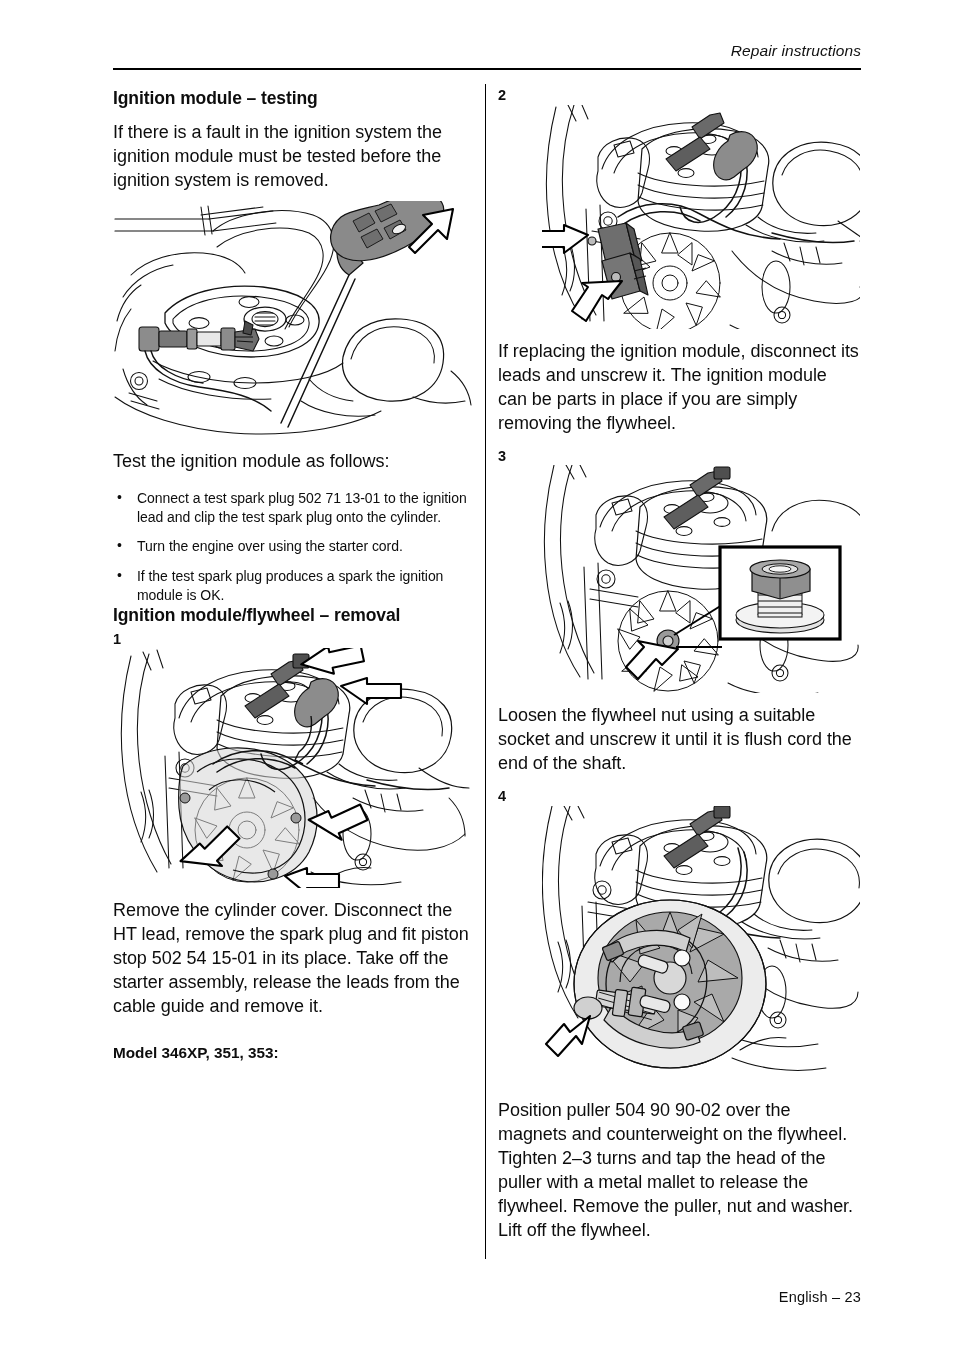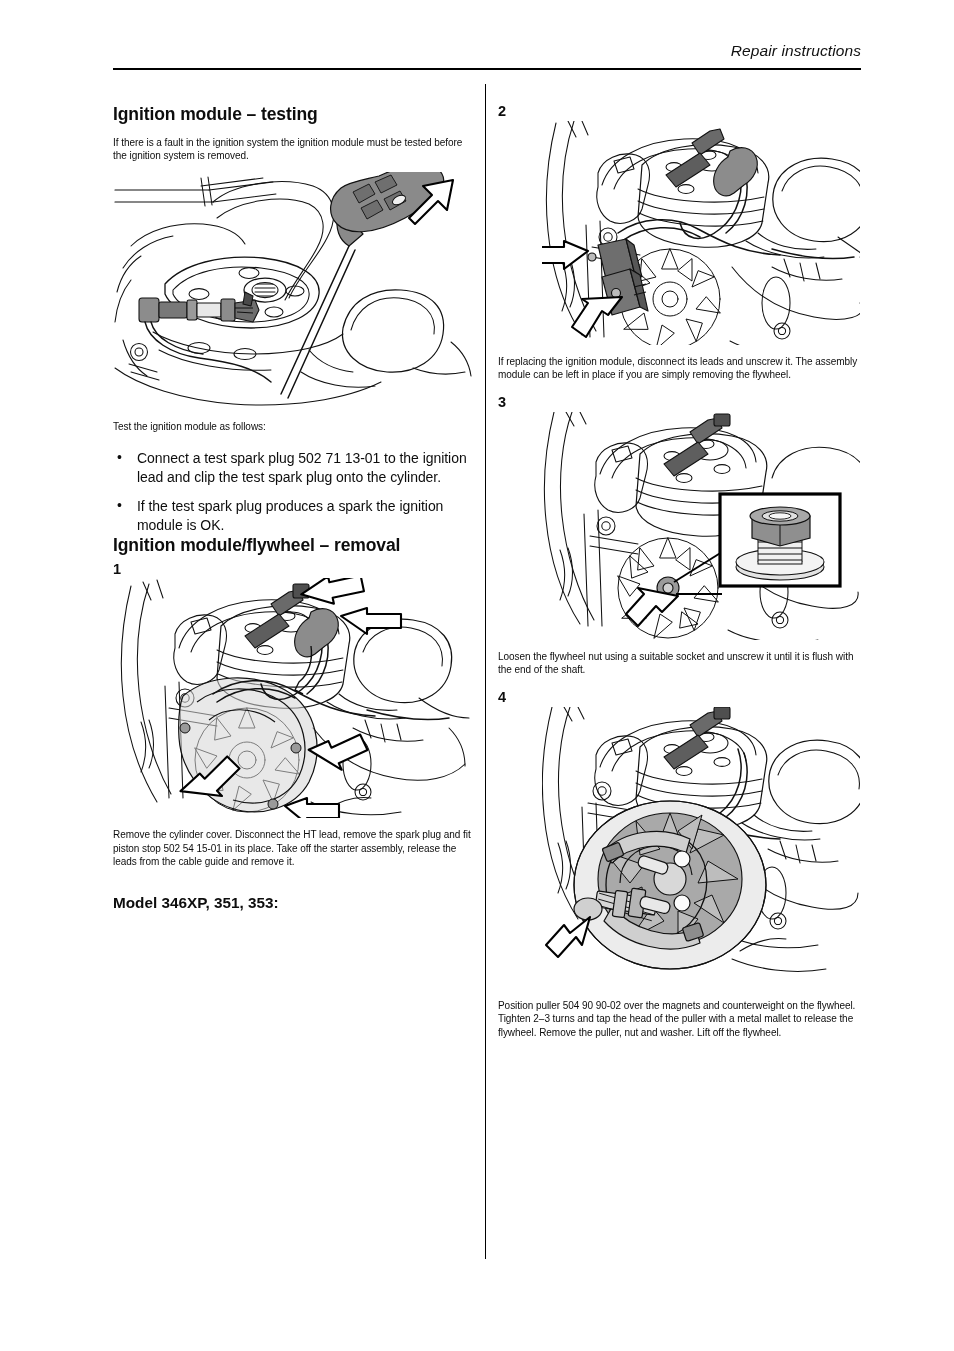--- a/index.html
+++ b/index.html
@@ -25,32 +25,32 @@
     position:absolute;left:113px;top:68px;width:748px;height:1.6px;
     background:#000;
   }
 
   
   .col-divider{
     position:absolute;left:485px;top:84px;width:1.4px;height:1175px;
     background:#000;
   }
   .col{
-    position:absolute;top:104px;
+    position:absolute;top:88px;
   }
   .col-left{left:113px;width:360px;}
   .col-right{left:498px;width:362px;}
 
   h2.sec{
     font-size:17.5px;font-weight:bold;margin:0 0 11px 0;line-height:1.2;
     letter-spacing:-0.1px;
   }
   h2.sec.tight{margin-bottom:6px;}
   p.body{
-    font-size:10px;line-height:1.335;margin:8px 0 9px 0;
+    font-size:18px;line-height:1.335;margin:8px 0 9px 0;
     letter-spacing:-0.05px;
   }
   .lead{margin-bottom:16px;}
   .bold-note{font-weight:bold;font-size:15.3px;line-height:1.335;margin:0;}
 
   ul.bullets{margin:0;padding:0;list-style:none;}
   ul.bullets li{
     position:relative;padding-left:24px;font-size:14px;line-height:1.335;
     margin-bottom:11px;letter-spacing:-0.05px;
   }
@@ -187,20 +187,21 @@
         <g fill="#ffffff" stroke="#000" stroke-width="2.1" stroke-linejoin="round">
           <path d="M296 46 L319 23 L310 14 L340 8 L334 38 L325 29 L302 52 Z"></path>
         </g>
       </svg>
     </div>
 
     <p class="body" style="margin-bottom:16px;">Test the ignition module as follows:</p>
 
     <ul class="bullets">
       <li>Connect a test spark plug 502 71 13-01 to the ignition lead and clip the test spark plug onto the cylinder.</li>
+      <li>Turn the engine over using the starter cord.</li>
       <li>If the test spark plug produces a spark the ignition module is OK.</li>
     </ul>
 
     <h2 class="sec tight mt22">Ignition module/flywheel – removal</h2>
 
     <div class="stepnum">1</div>
 
     <div class="figwrap">
       <svg width="360" height="240" viewBox="0 0 360 240">
         <defs>
@@ -404,21 +405,21 @@
           <circle cx="74" cy="172" r="4.5" fill="#bbb"></circle>
           <path d="M92 166 L104 163 M92 174 L104 171" fill="none"></path>
         </g>
 
         <g fill="#ffffff" stroke="#000" stroke-width="2.1" stroke-linejoin="round">
           <path d="M42 130 L18 120 L18 126 L-8 126 L-8 142 L18 142 L18 148 Z" transform="translate(4,0)"></path>
           <path d="M72 180 L58 198 L52 194 L36 220 L22 210 L38 186 L32 182 Z" transform="translate(8,-4)"></path>
         </g>
       </svg>
     </div>
-    <p class="body" style="margin-bottom:14px;">If replacing the ignition module, disconnect its leads and unscrew it. The assembly module can be left in place if you are simply removing the flywheel.</p>
+    <p class="body" style="margin-bottom:14px;">If replacing the ignition module, disconnect its leads and unscrew it. The ignition module can be parts in place if you are simply removing the flywheel.</p>
 
     <div class="stepnum">3</div>
     <div class="figwrap" style="margin-left:44px;">
       <svg width="318" height="228" viewBox="0 0 318 228">
         <defs>
             <clipPath id="clipD">
               <rect x="0" y="0" width="318" height="228"></rect>
             </clipPath>
           </defs>
         <g clip-path="url(#clipD)" fill="none" stroke="#111" stroke-width="1.05" stroke-linecap="round" stroke-linejoin="round">
@@ -500,21 +501,21 @@
           <ellipse cx="238" cy="104" rx="30" ry="9" fill="#a8a8a8" stroke="#111" stroke-width="1.2"></ellipse>
           <ellipse cx="238" cy="104" rx="18" ry="5.2" fill="#e0e0e0" stroke="#111" stroke-width="1"></ellipse>
           <ellipse cx="238" cy="104" rx="11" ry="3.2" fill="#f6f6f6" stroke="#111" stroke-width="0.9"></ellipse>
         </g>
 
         <g fill="#ffffff" stroke="#000" stroke-width="2.1" stroke-linejoin="round">
           <path d="M132 186 L116 202 L110 196 L92 216 L80 204 L98 184 L92 178 Z" transform="translate(4,-2)"></path>
         </g>
       </svg>
     </div>
-    <p class="body" style="margin-bottom:14px;">Loosen the flywheel nut using a suitable socket and unscrew it until it is flush with the end of the shaft.</p>
+    <p class="body" style="margin-bottom:14px;">Loosen the flywheel nut using a suitable socket and unscrew it until it is flush cord the end of the shaft.</p>
 
     <div class="stepnum">4</div>
     <div class="figwrap" style="margin-left:44px;">
       <svg width="318" height="282" viewBox="0 0 318 282">
         <defs>
             <clipPath id="clipE">
               <rect x="0" y="0" width="318" height="282"></rect>
             </clipPath>
           </defs>
         <g clip-path="url(#clipE)" fill="none" stroke="#111" stroke-width="1.05" stroke-linecap="round" stroke-linejoin="round">
@@ -615,14 +616,17 @@
         <g fill="#ffffff" stroke="#000" stroke-width="2.1" stroke-linejoin="round">
           <path d="M38 214 L18 230 L12 222 L-6 242 L6 254 L24 234 L30 242 Z" transform="translate(10,-4)"></path>
         </g>
       </svg>
     </div>
     <p class="body" style="margin-bottom:16px;">Position puller 504 90 90-02 over the magnets and counterweight on the flywheel. Tighten 2–3 turns and tap the head of the puller with a metal mallet to release the flywheel. Remove the puller, nut and washer. Lift off the flywheel.</p>
 
 
   </div>
 
+  <div class="footer">
+    <span class="footer-text">English – 23</span>
+  </div>
 
 </div>
 
 </body></html>

